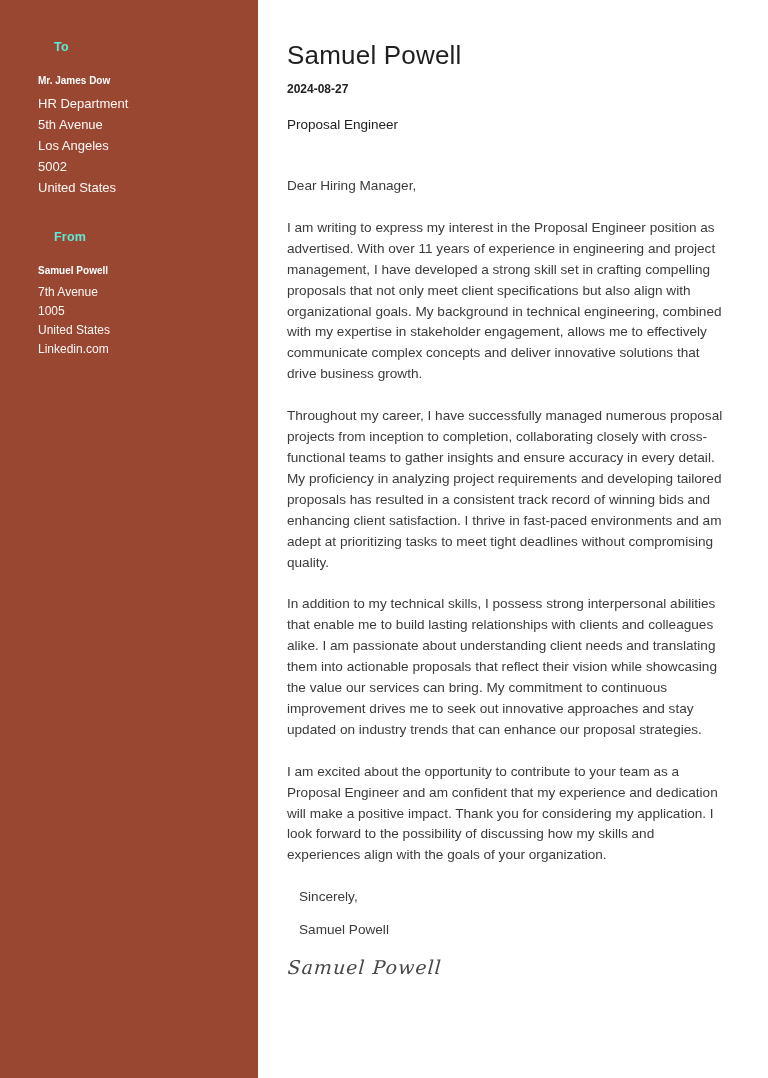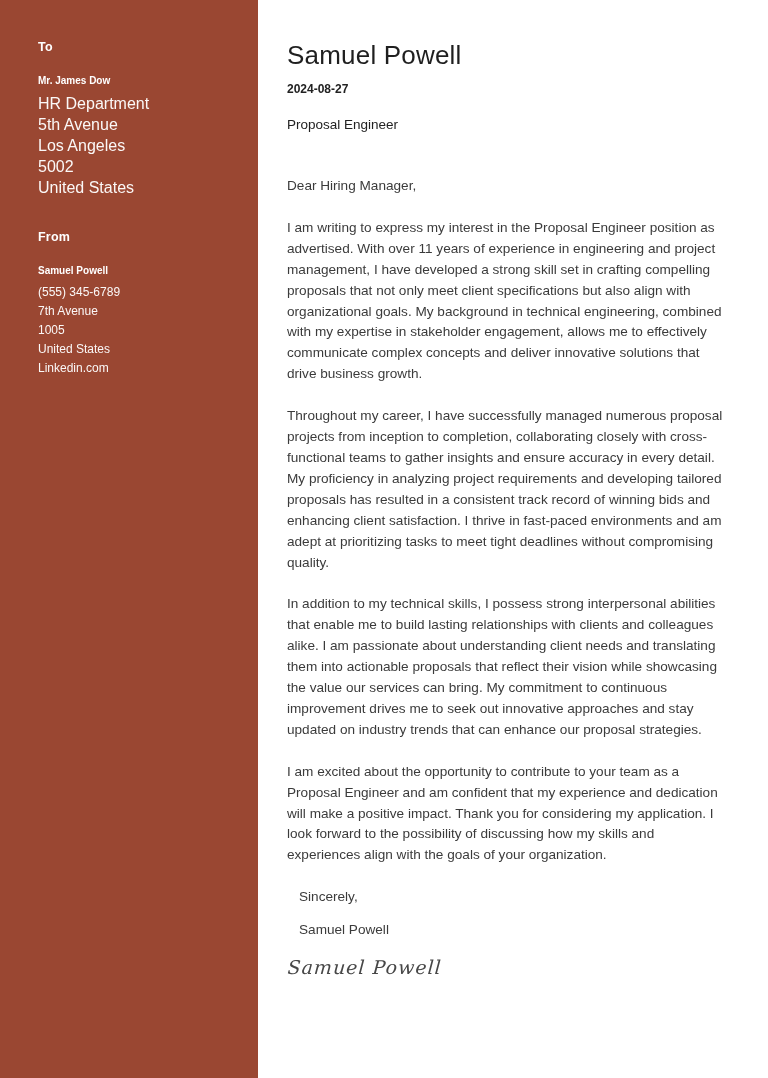--- a/index.html
+++ b/index.html
@@ -23,32 +23,32 @@
     min-width: 258px;
     height: 100%;
     background: #9a4732;
     box-sizing: border-box;
     padding: 40px 18px 0 38px;
     color: #ffffff;
   }
   .section-label {
     font-size: 12.5px;
     font-weight: 700;
-    color: #ffffff;
-    margin: 0 0 21px 0;
+    color: #5eead4;
+    margin: 0 0 21px 16px;
     letter-spacing: 0.2px;
   }
   .contact-name {
     font-size: 10px;
     font-weight: 700;
     color: #ffffff;
     margin: 0 0 7px 0;
   }
   .to-block .contact-line {
-    font-size: 16px;
+    font-size: 13px;
     line-height: 21px;
     color: rgba(255,255,255,0.96);
   }
   .from-block { margin-top: 32px; }
   .from-block .contact-line {
     font-size: 12px;
     line-height: 19px;
     color: rgba(255,255,255,0.96);
   }
   
@@ -108,21 +108,20 @@
       <div class="contact-line">HR Department</div>
       <div class="contact-line">5th Avenue</div>
       <div class="contact-line">Los Angeles</div>
       <div class="contact-line">5002</div>
       <div class="contact-line">United States</div>
     </div>
 
     <div class="from-block">
       <div class="section-label">From</div>
       <div class="contact-name">Samuel Powell</div>
-      <div class="contact-line">(555) 345-6789</div>
       <div class="contact-line">7th Avenue</div>
       <div class="contact-line">1005</div>
       <div class="contact-line">United States</div>
       <div class="contact-line">Linkedin.com</div>
     </div>
   </aside>
 
   <main class="main">
     <h1 class="letter-name">Samuel Powell</h1>
     <div class="letter-date">2024-08-27</div>

